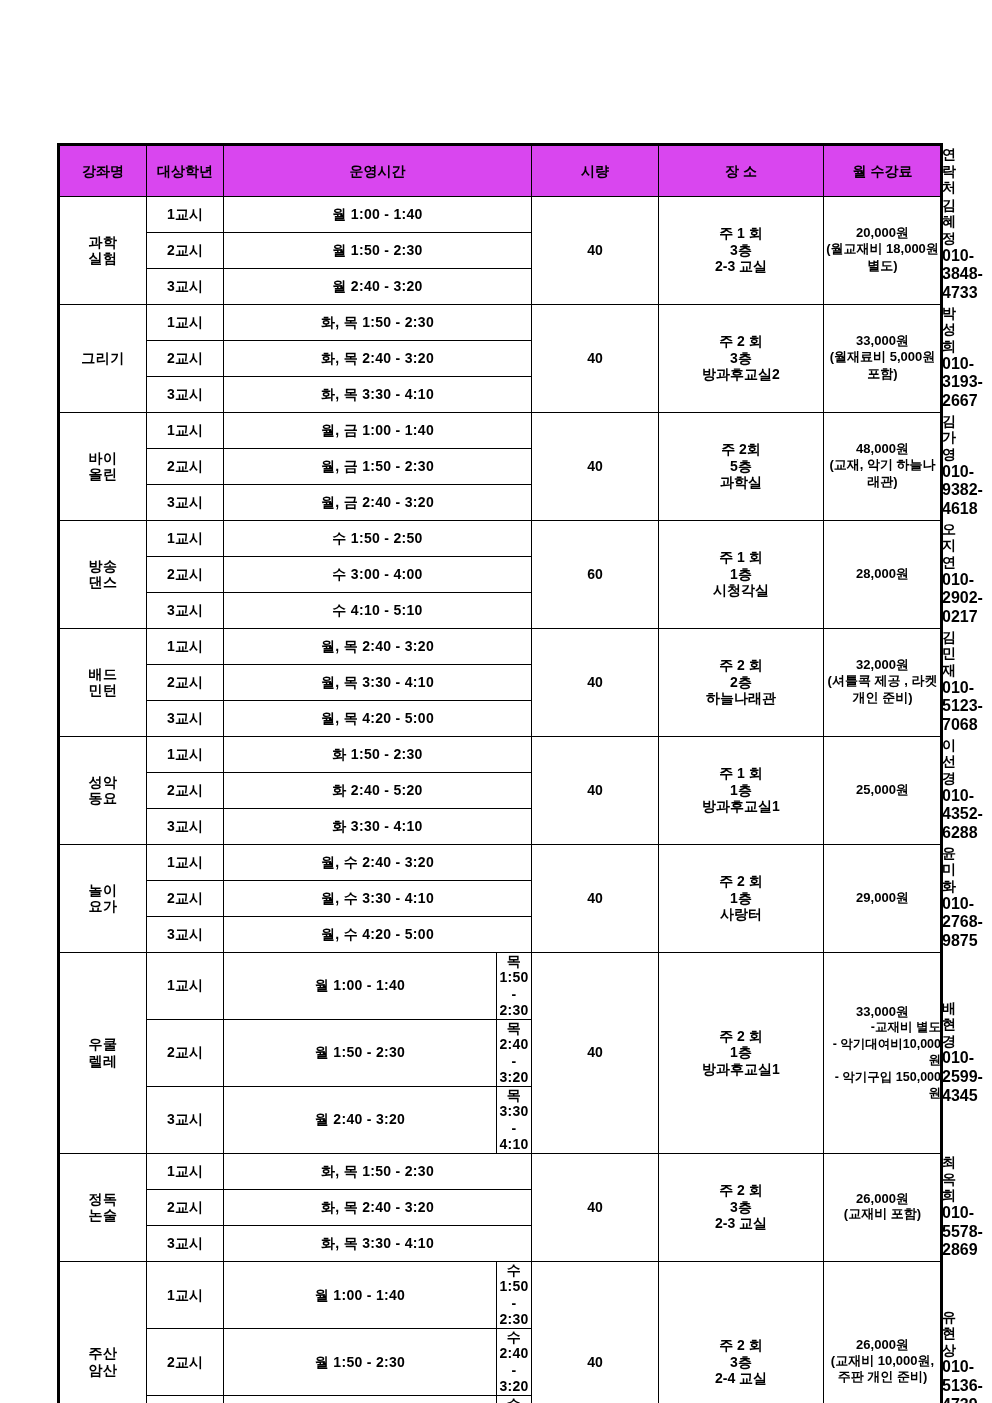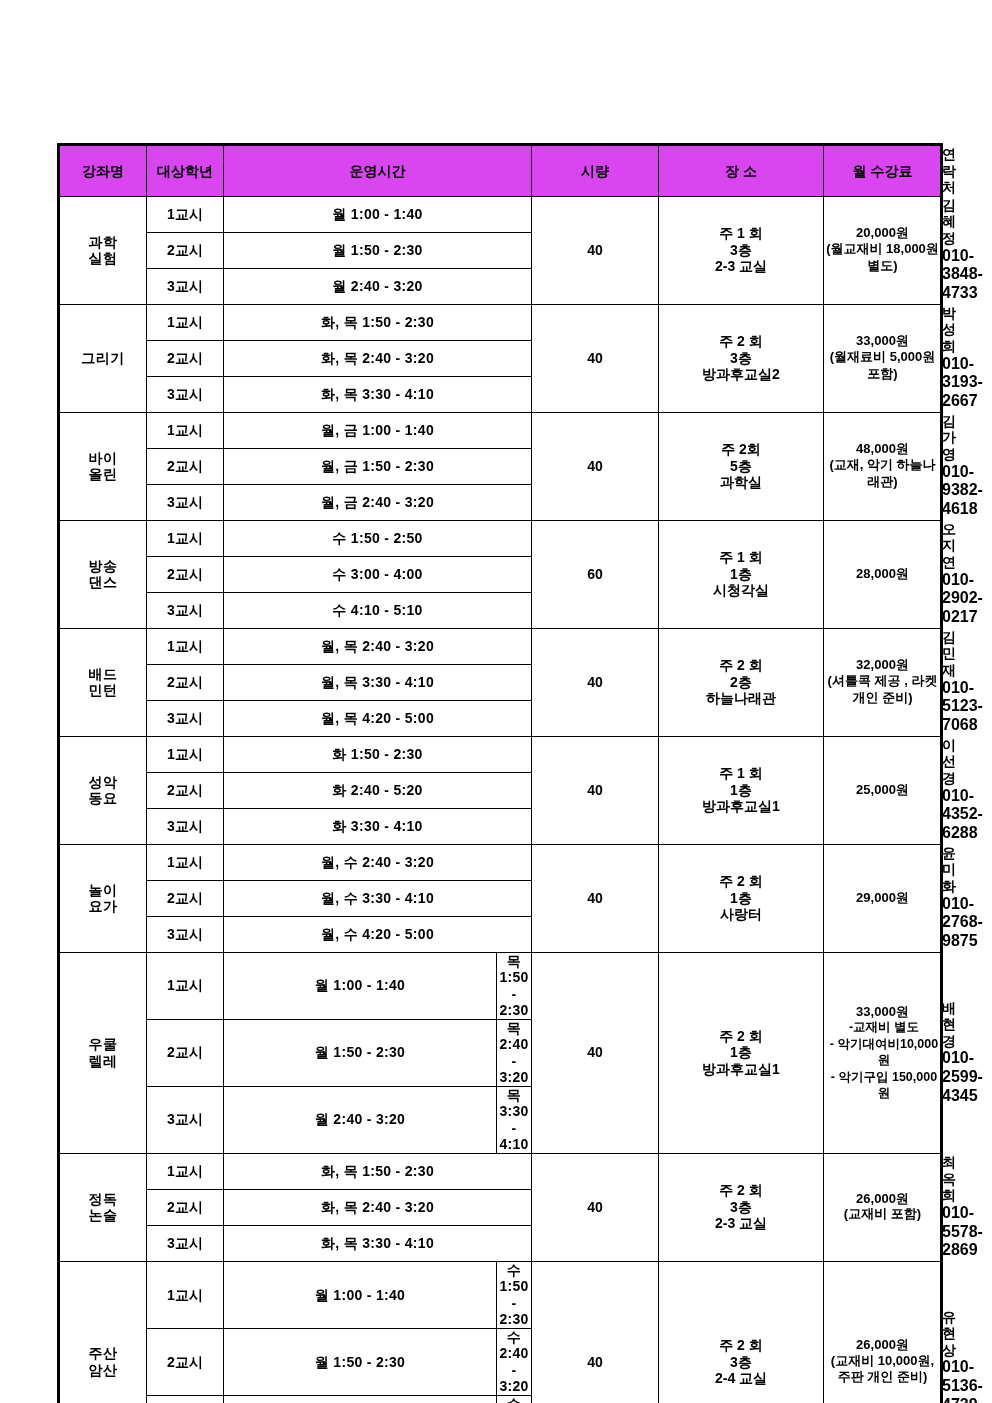--- a/index.html
+++ b/index.html
@@ -96,21 +96,21 @@
   td.fee .fee-main { font-size: 13px; display:block; }
   td.fee .fee-note {
     font-size: 13px;
     font-weight: bold;
     display: block;
     line-height: 1.3;
   }
   td.fee .fee-note-list {
     font-size: 12.5px;
     font-weight: bold;
-    text-align: center;
+    text-align: right;
     padding-left: 3px;
     line-height: 1.32;
   }
   td.contact {
     font-size: 16px;
     font-weight: bold;
     line-height: 1.45;
   }
   td.contact .person { letter-spacing: 3px; display:block; }
   td.contact .phone { letter-spacing: 0px; display:block; font-size: 16px; }

